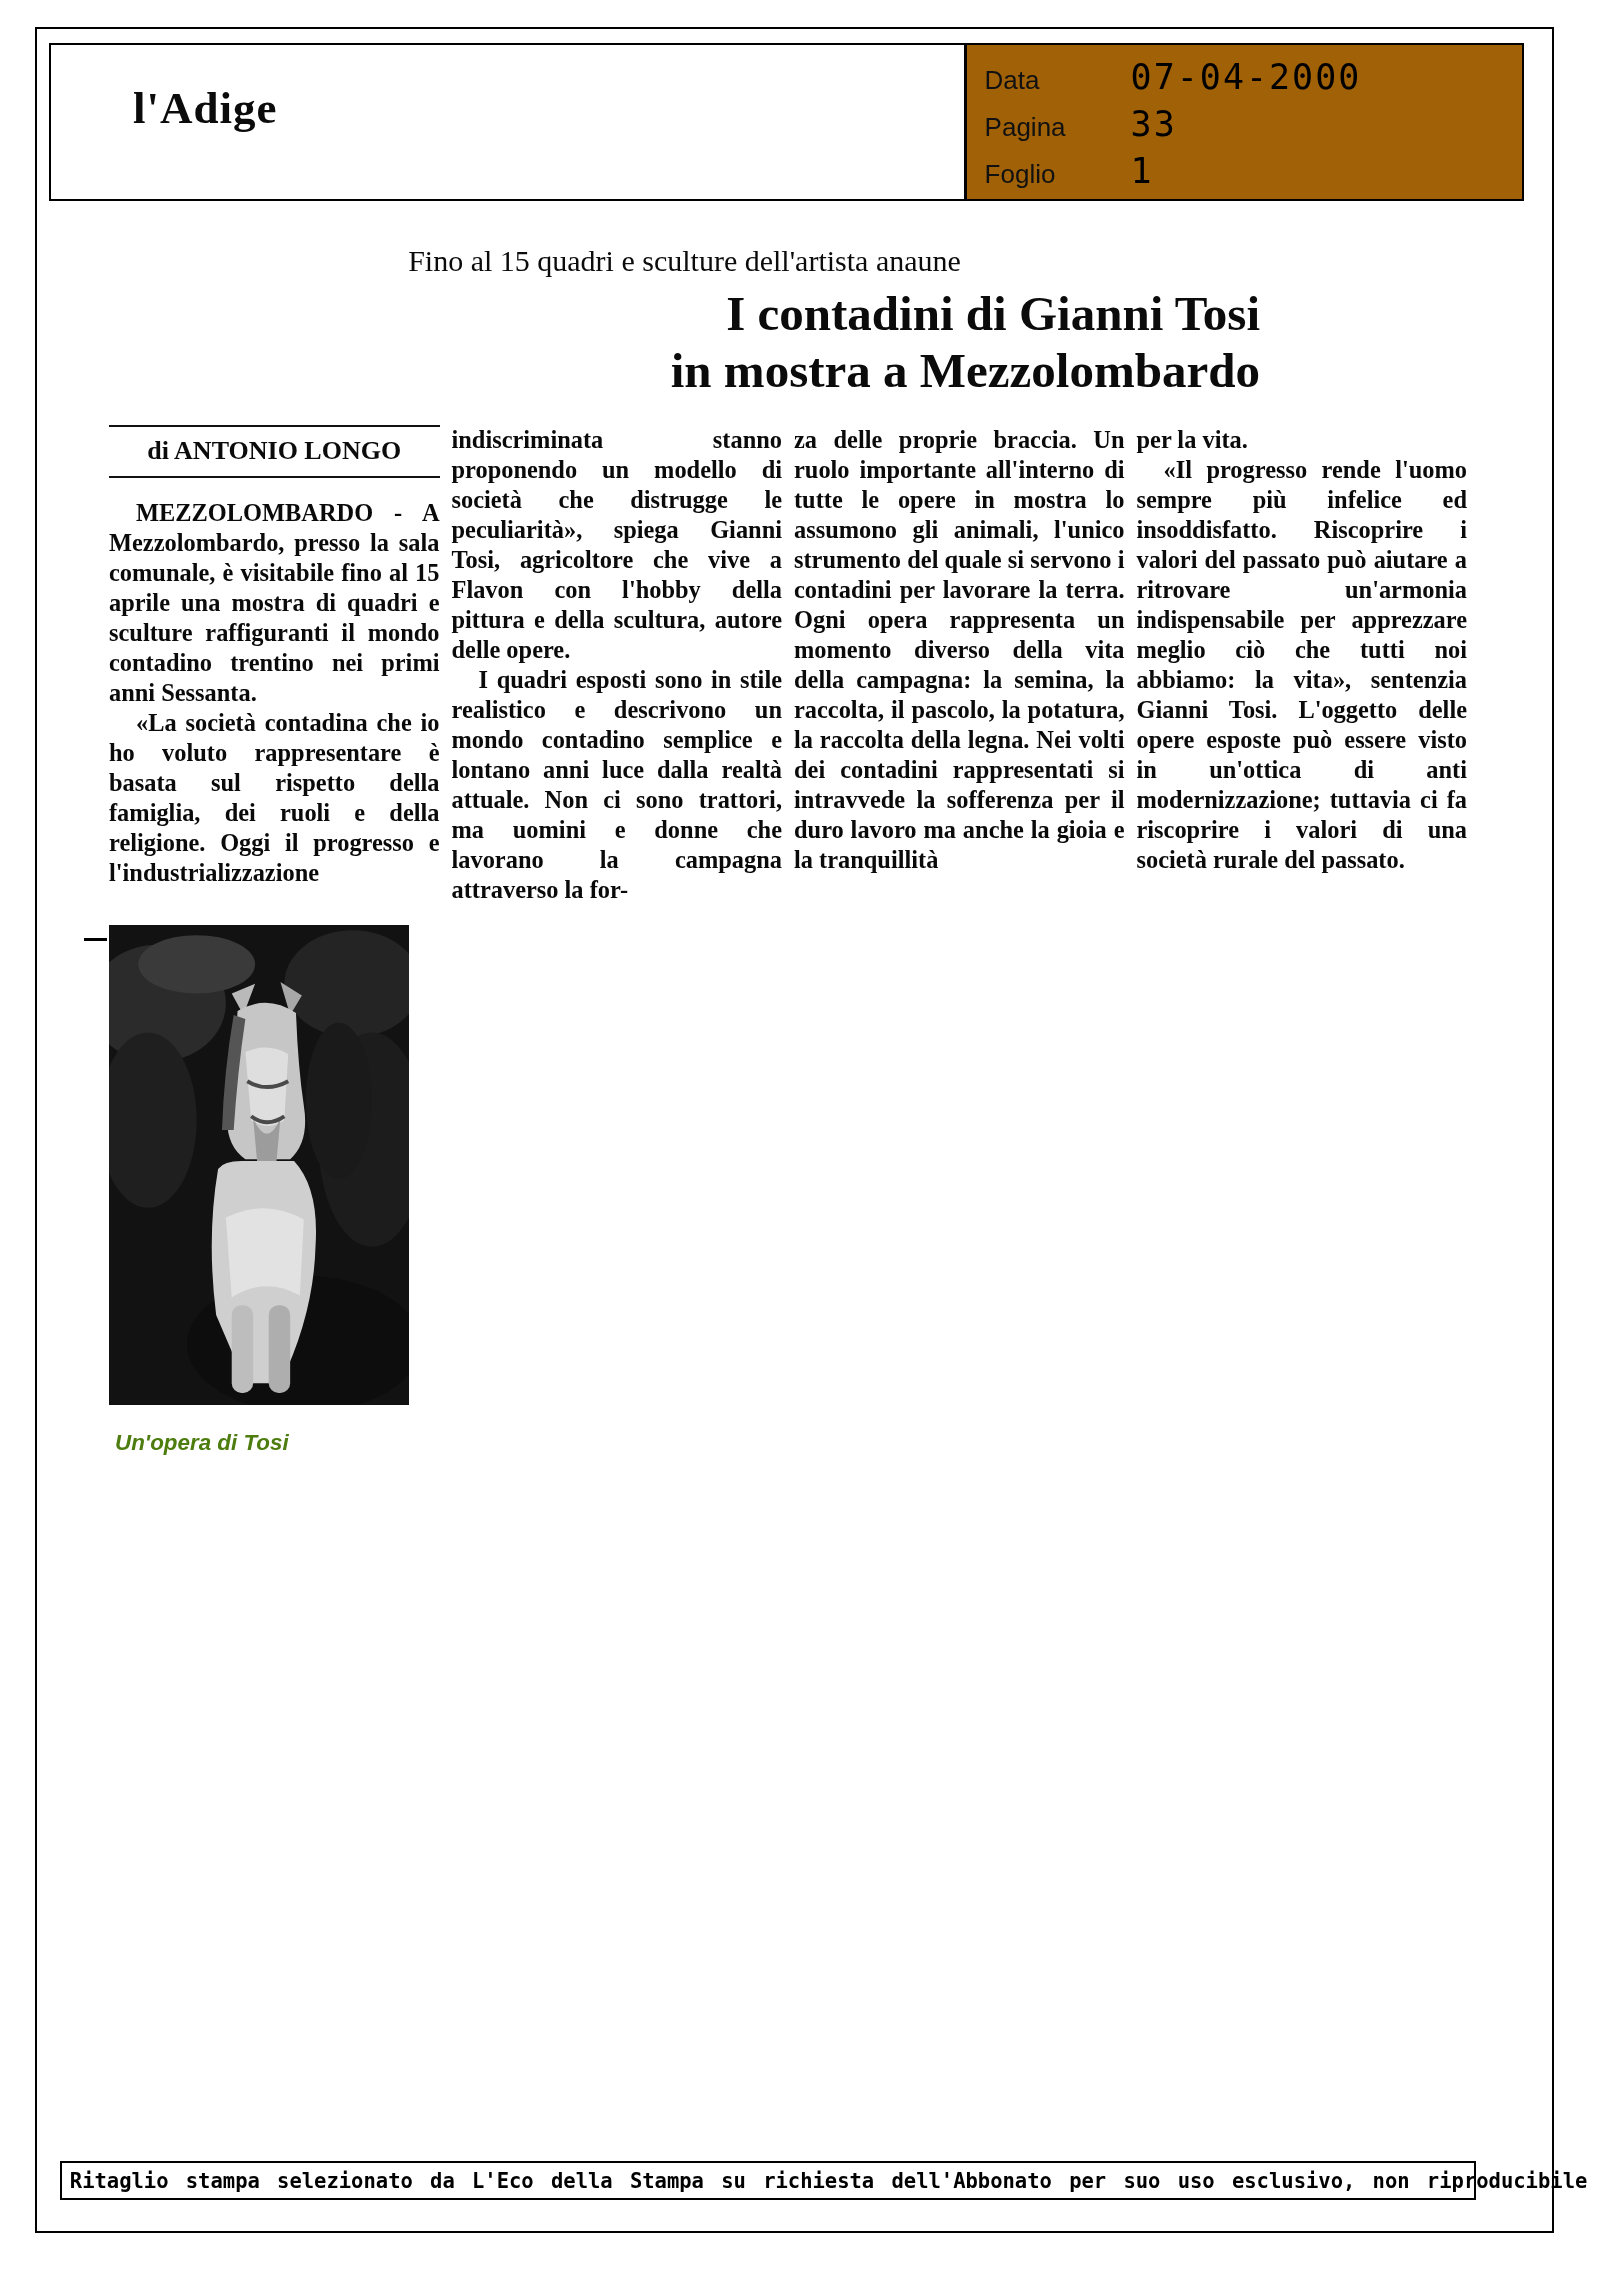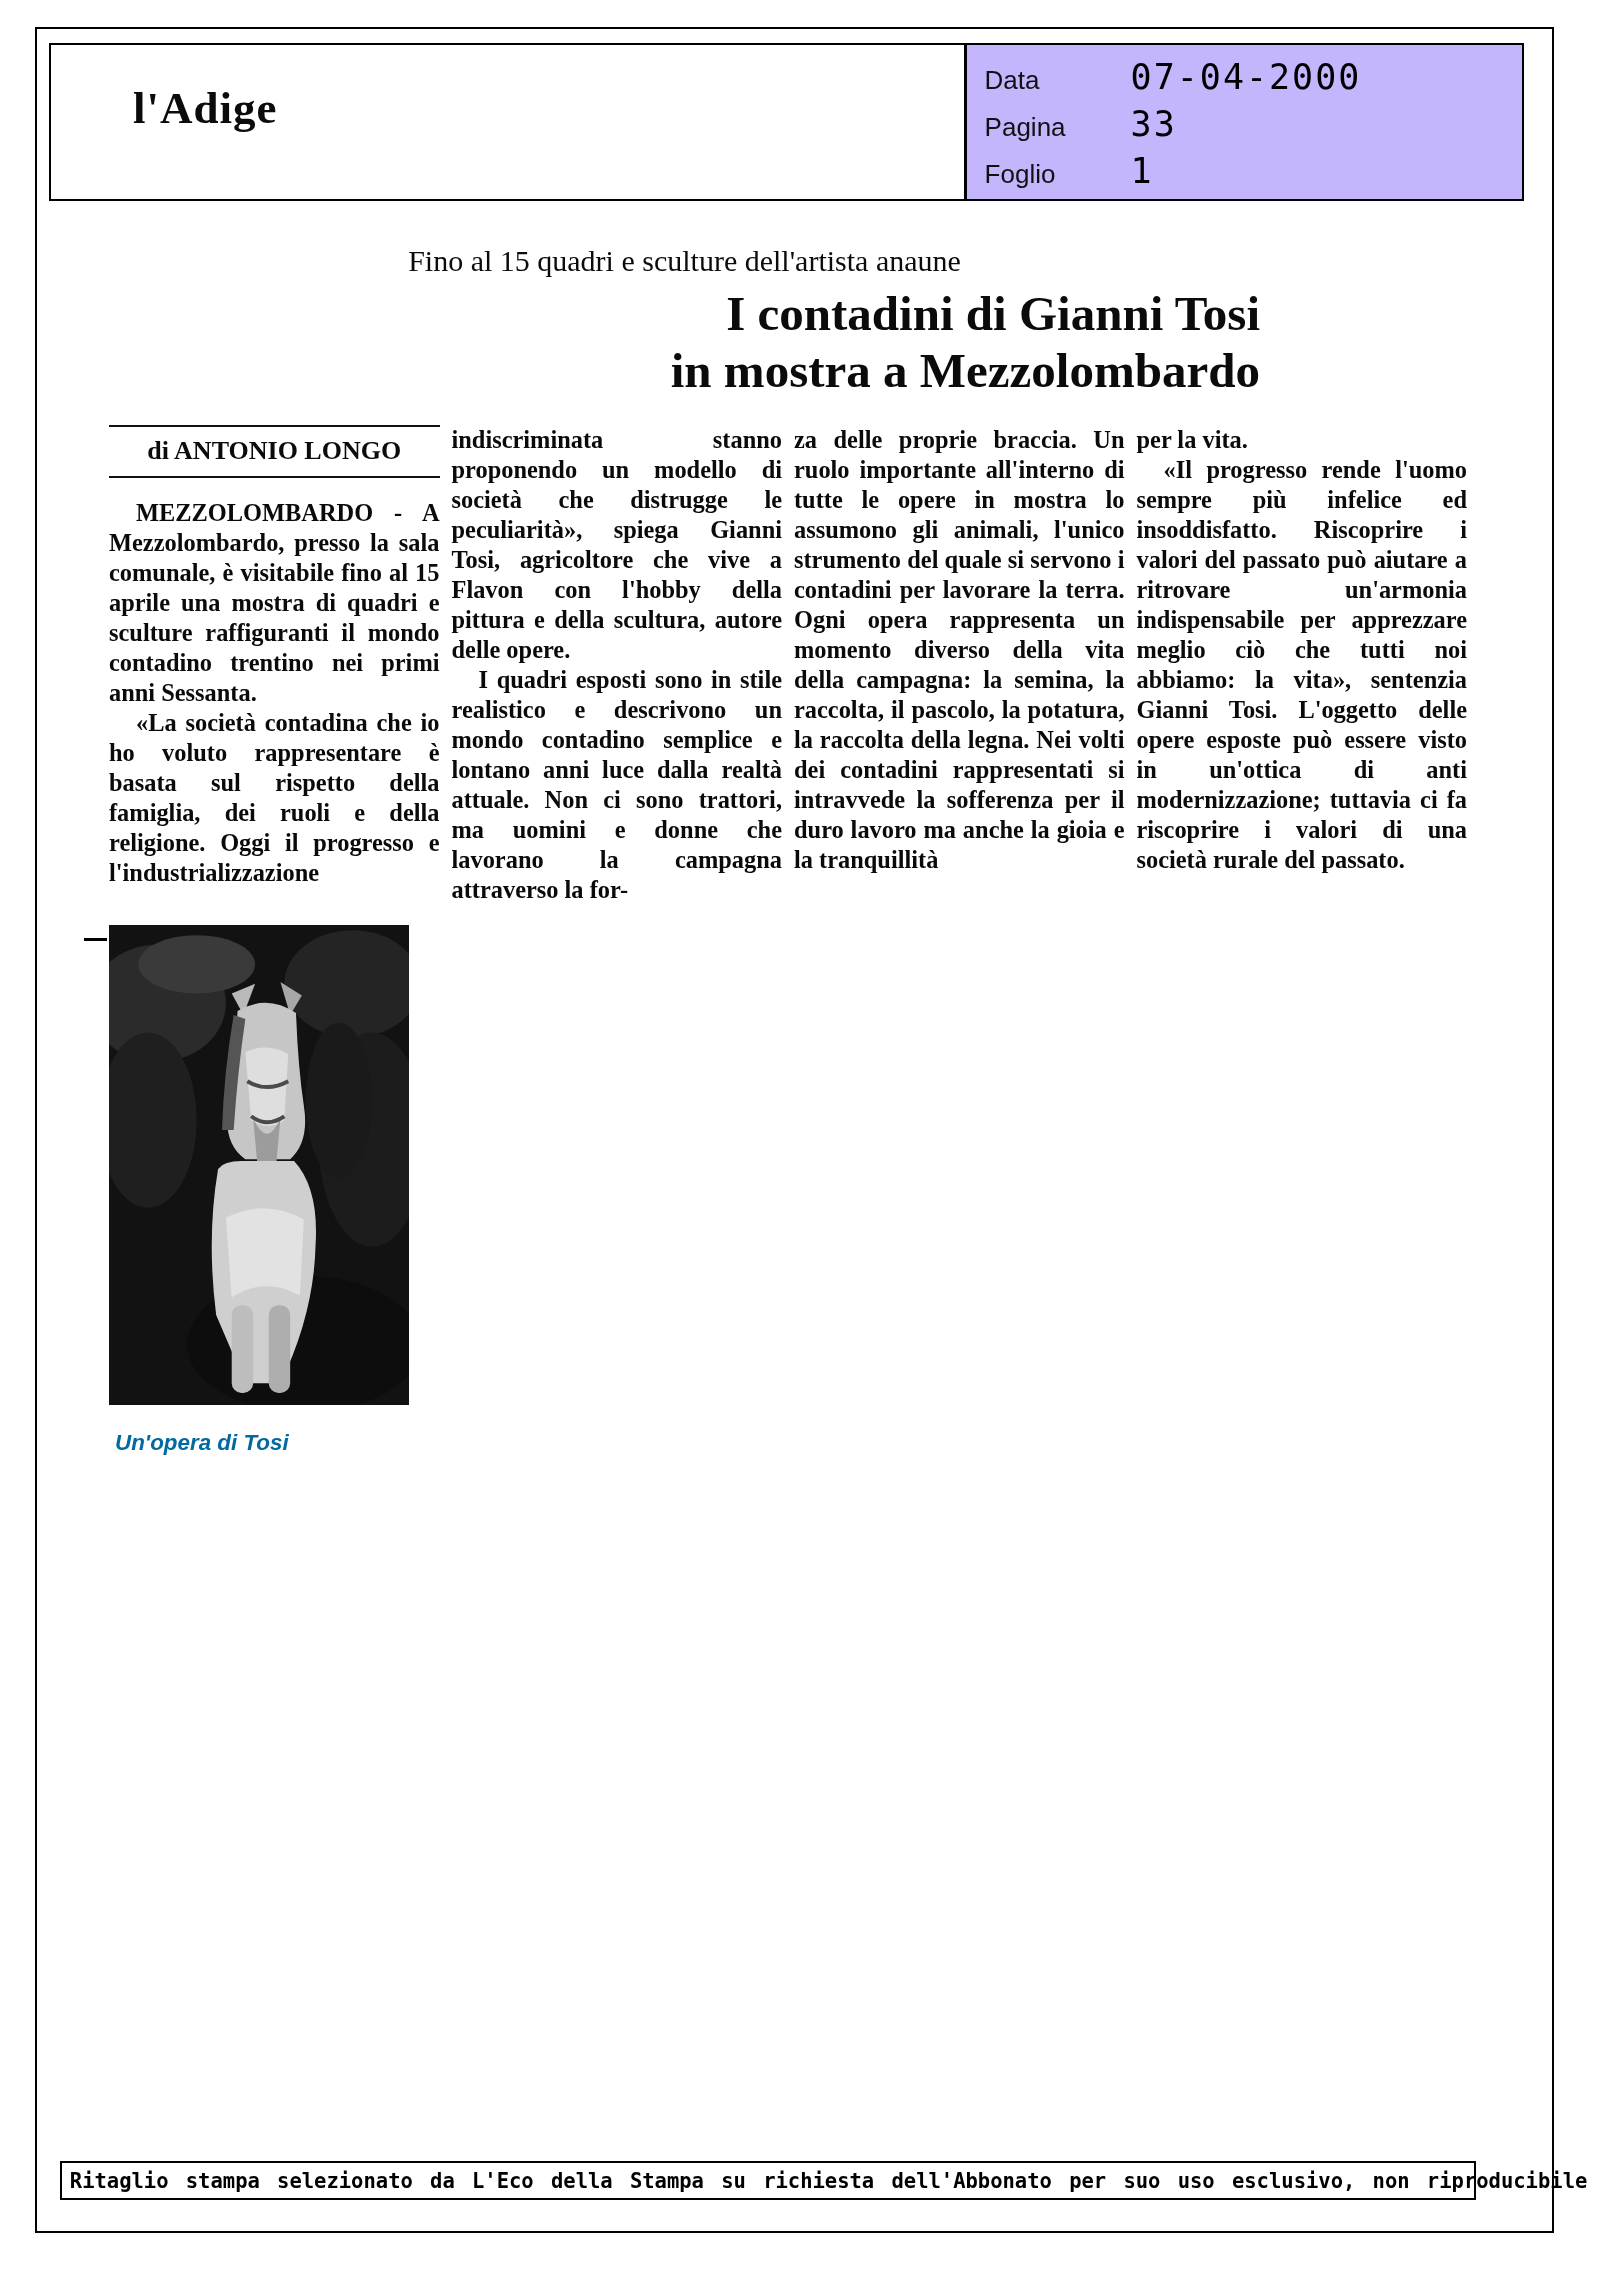--- a/index.html
+++ b/index.html
@@ -21,21 +21,21 @@
     position:absolute; left:49px; top:43px; width:917px; height:158px;
     border:2.9px solid #000; background:#fff;
   }
   .masthead-title {
     position:absolute; left:82px; top:37px;
     font-family:"Liberation Serif", serif;
     font-weight:bold; font-size:45px; letter-spacing:1px;
   }
   .metabox {
     position:absolute; left:965px; top:43px; width:559px; height:158px;
-    border:2.9px solid #000; border-left:2.9px solid #000; background:#c4b5fd;
+    border:2.9px solid #000; border-left:2.9px solid #000; background:#a16207;
     padding:11.7px 0 0 17.6px;
   }
   .meta-row { display:flex; align-items:baseline; height:47px; }
   .meta-label {
     width:146px; font-family:"Liberation Sans", sans-serif;
     font-size:26px; color:#111;
   }
   .meta-value {
     font-family:"DejaVu Sans Mono", monospace;
     font-size:35px; color:#000; letter-spacing:2px;
@@ -71,21 +71,21 @@
     position:absolute; left:84px; top:938px; width:23.4px; height:2.9px; background:#000;
   }
   .photo {
     position:absolute; left:109px; top:925px; width:300px; height:480px;
     background:#111; overflow:hidden;
   }
   .photo svg { display:block; width:100%; height:100%; }
   .photo-caption {
     position:absolute; left:115px; top:1430px;
     font-family:"Liberation Sans", sans-serif;
-    font-weight:bold; font-style:italic; font-size:22.4px; color:#0369a1;
+    font-weight:bold; font-style:italic; font-size:22.4px; color:#4d7c0f;
   }
   
   .footer-bar {
     position:absolute; left:60px; top:2161px; width:1416px; height:39px;
     border:2.9px solid #000; background:#fff;
     display:flex; align-items:center; padding-left:7.8px;
     font-family:"DejaVu Sans Mono", monospace;
     font-size:20.5px; word-spacing:4.9px; color:#000; white-space:nowrap;font-weight:bold;
   }
 </style>

